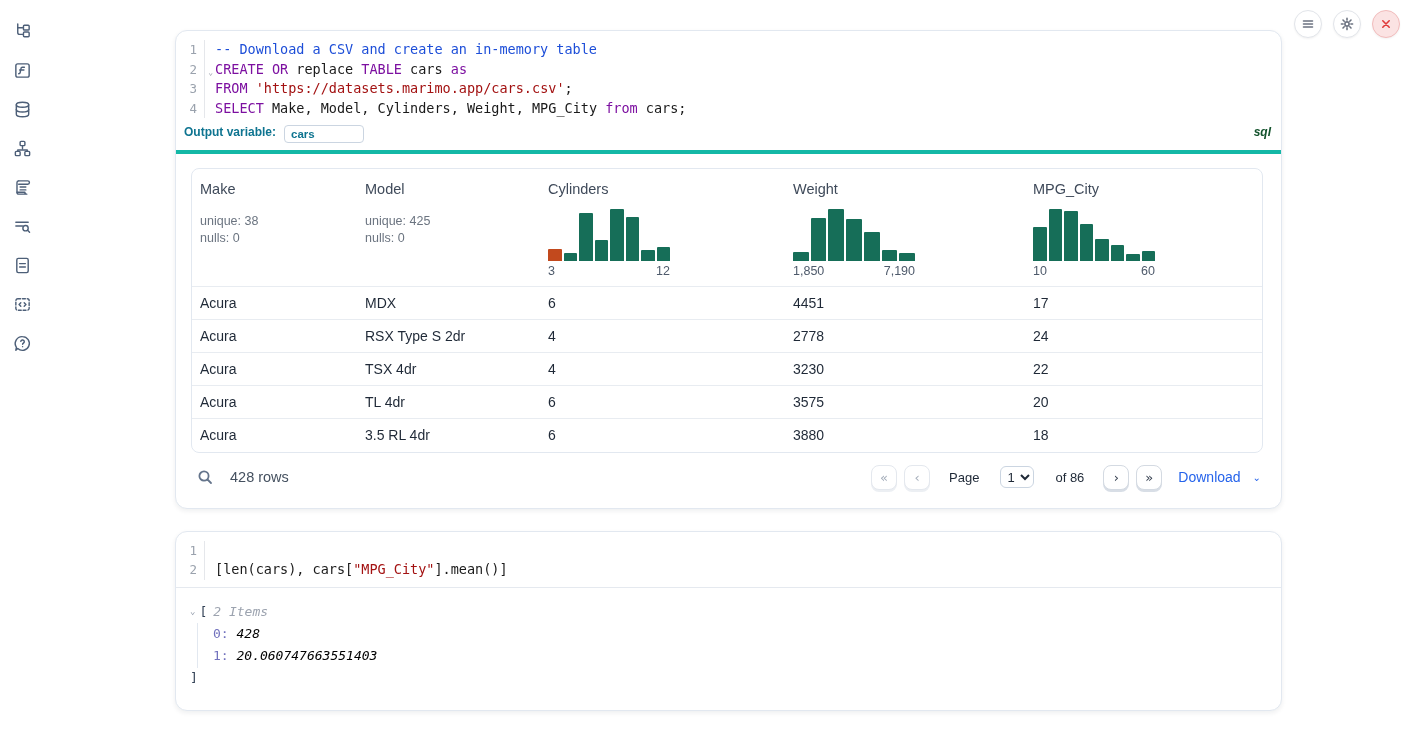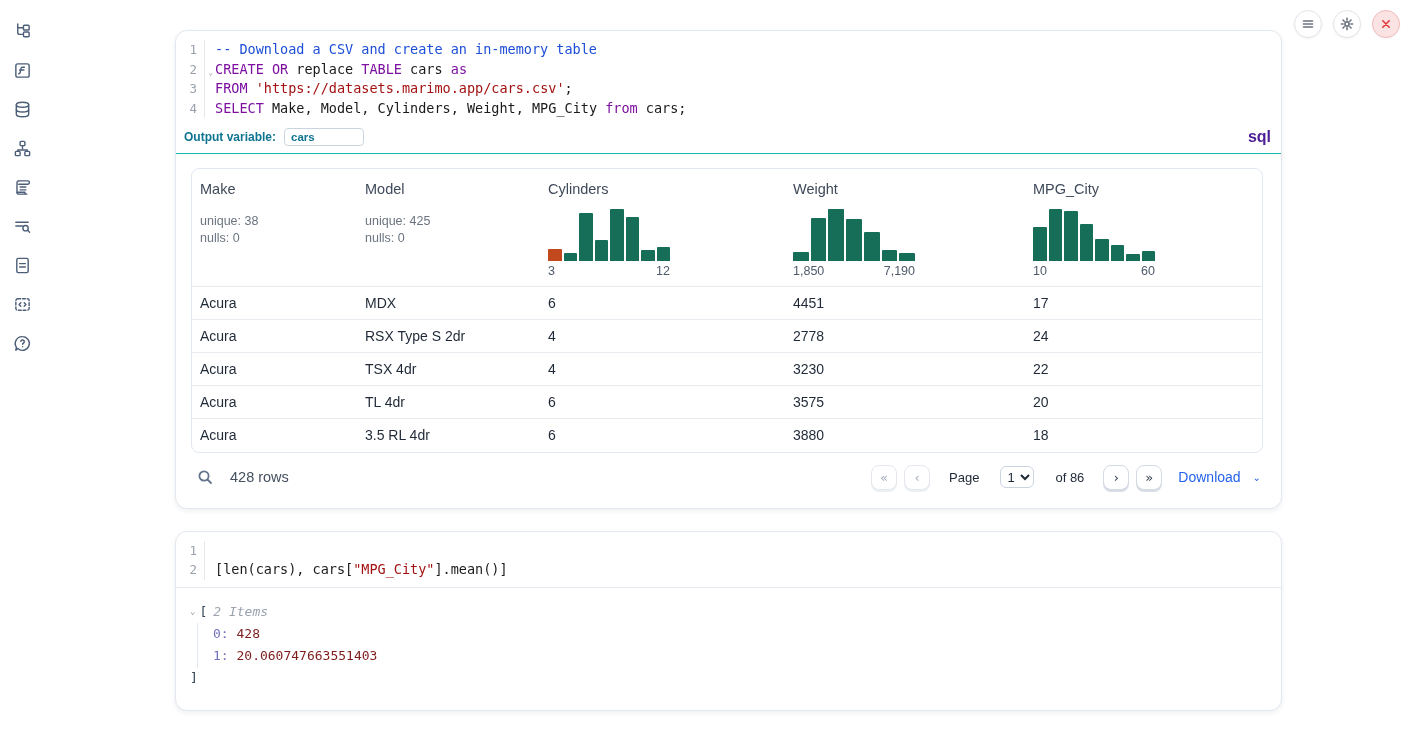--- a/index.html
+++ b/index.html
@@ -34,27 +34,27 @@
     font-size:13.5px; white-space:pre; }
   .gutter { width:29px; flex:none; text-align:right; padding-right:7px; color:#9aa2ad;
     font-size:12.5px; position:relative; border-right:1px solid #e5e7eb; }
   .gutter .fold { position:absolute; right:-9px; top:3px; font-size:8px; color:#9ca3af; }
   .code-text { padding-left:10px; color:#1a1a1a; }
   .tok-com { color:#1d4ed8; }
   .tok-kw  { color:#7c0fa0; }
   .tok-str { color:#a31212; }
 
   
-  .outvar-row { display:flex; align-items:center; height:29px; padding:0 10px 4px 8px;
-    border-bottom:1px solid #14b8a6; }
+  .outvar-row { display:flex; height:29px; padding:0 10px 4px 8px;
+    border-bottom:4px solid #14b8a6; }
   .outvar-label { font-size:12px; font-weight:bold; color:#0e7490; }
   .outvar-input { margin-left:8px; width:80px; height:18px; border:1px solid #cbd5e1;
     border-radius:4px; font-size:11.5px; font-weight:bold; color:#0e7490; padding:0 6px;
     font-family:"Liberation Sans", sans-serif; }
-  .lang-badge { margin-left:auto; font-size:16px; font-weight:bold; color:#4c1d95; }
+  .lang-badge { margin-left:auto; font-size:12px; font-weight:bold; color:#14532d;font-style:italic; }
 
   
   .cell-output { padding:14px 18px 10px 15px; }
   .data-table-wrap { border:1px solid #e2e8f0; border-radius:8px; overflow:hidden; }
   table { border-collapse:collapse; width:100%; table-layout:fixed; }
   col.c1{width:165px} col.c2{width:183px} col.c3{width:245px} col.c4{width:240px} col.c5{width:240px}
   thead th { text-align:left; vertical-align:top; padding:12px 8px 8px 8px; font-weight:normal; }
   .col-name { font-size:14.5px; color:#3f4a5a; cursor:pointer; }
   .col-stats { margin-top:16px; font-size:12.5px; color:#6b7480; line-height:17px; }
   .hist { margin-top:12px; width:122px; }
@@ -89,21 +89,21 @@
   .py-divider { border-top:1px solid #e5e9ef; }
   .tree { padding:16px 16px 22px 14px; font-family:"DejaVu Sans Mono", monospace;
     font-size:13px; color:#1e293b; }
   .tree-head { display:flex; align-items:center; }
   .tree-chev { color:#8b95a5; font-size:9px; margin-right:4px; cursor:pointer; }
   .tree-bracket { color:#334155; }
   .tree-items-label { color:#9ca3af; font-style:italic; margin-left:6px; }
   .tree-body { margin-left:7px; border-left:1px solid #e2e8f0; padding-left:15px; margin-top:4px; }
   .tree-row { line-height:22.5px; }
   .tree-key { color:#7171bd; }
-  .tree-val { color:#7f1d1d; }
+  .tree-val { color:#000000;font-style:italic; }
   .tree-close { line-height:20px; color:#334155; }
 </style>
 </head>
 <body>
 
 <aside class="sidebar">
   <div class="side-icon">
     <svg viewBox="0 0 20 20">
         <path d="M5 2v9a2 2 0 0 0 2 2h3"></path>
         <path d="M5 6h5"></path>

